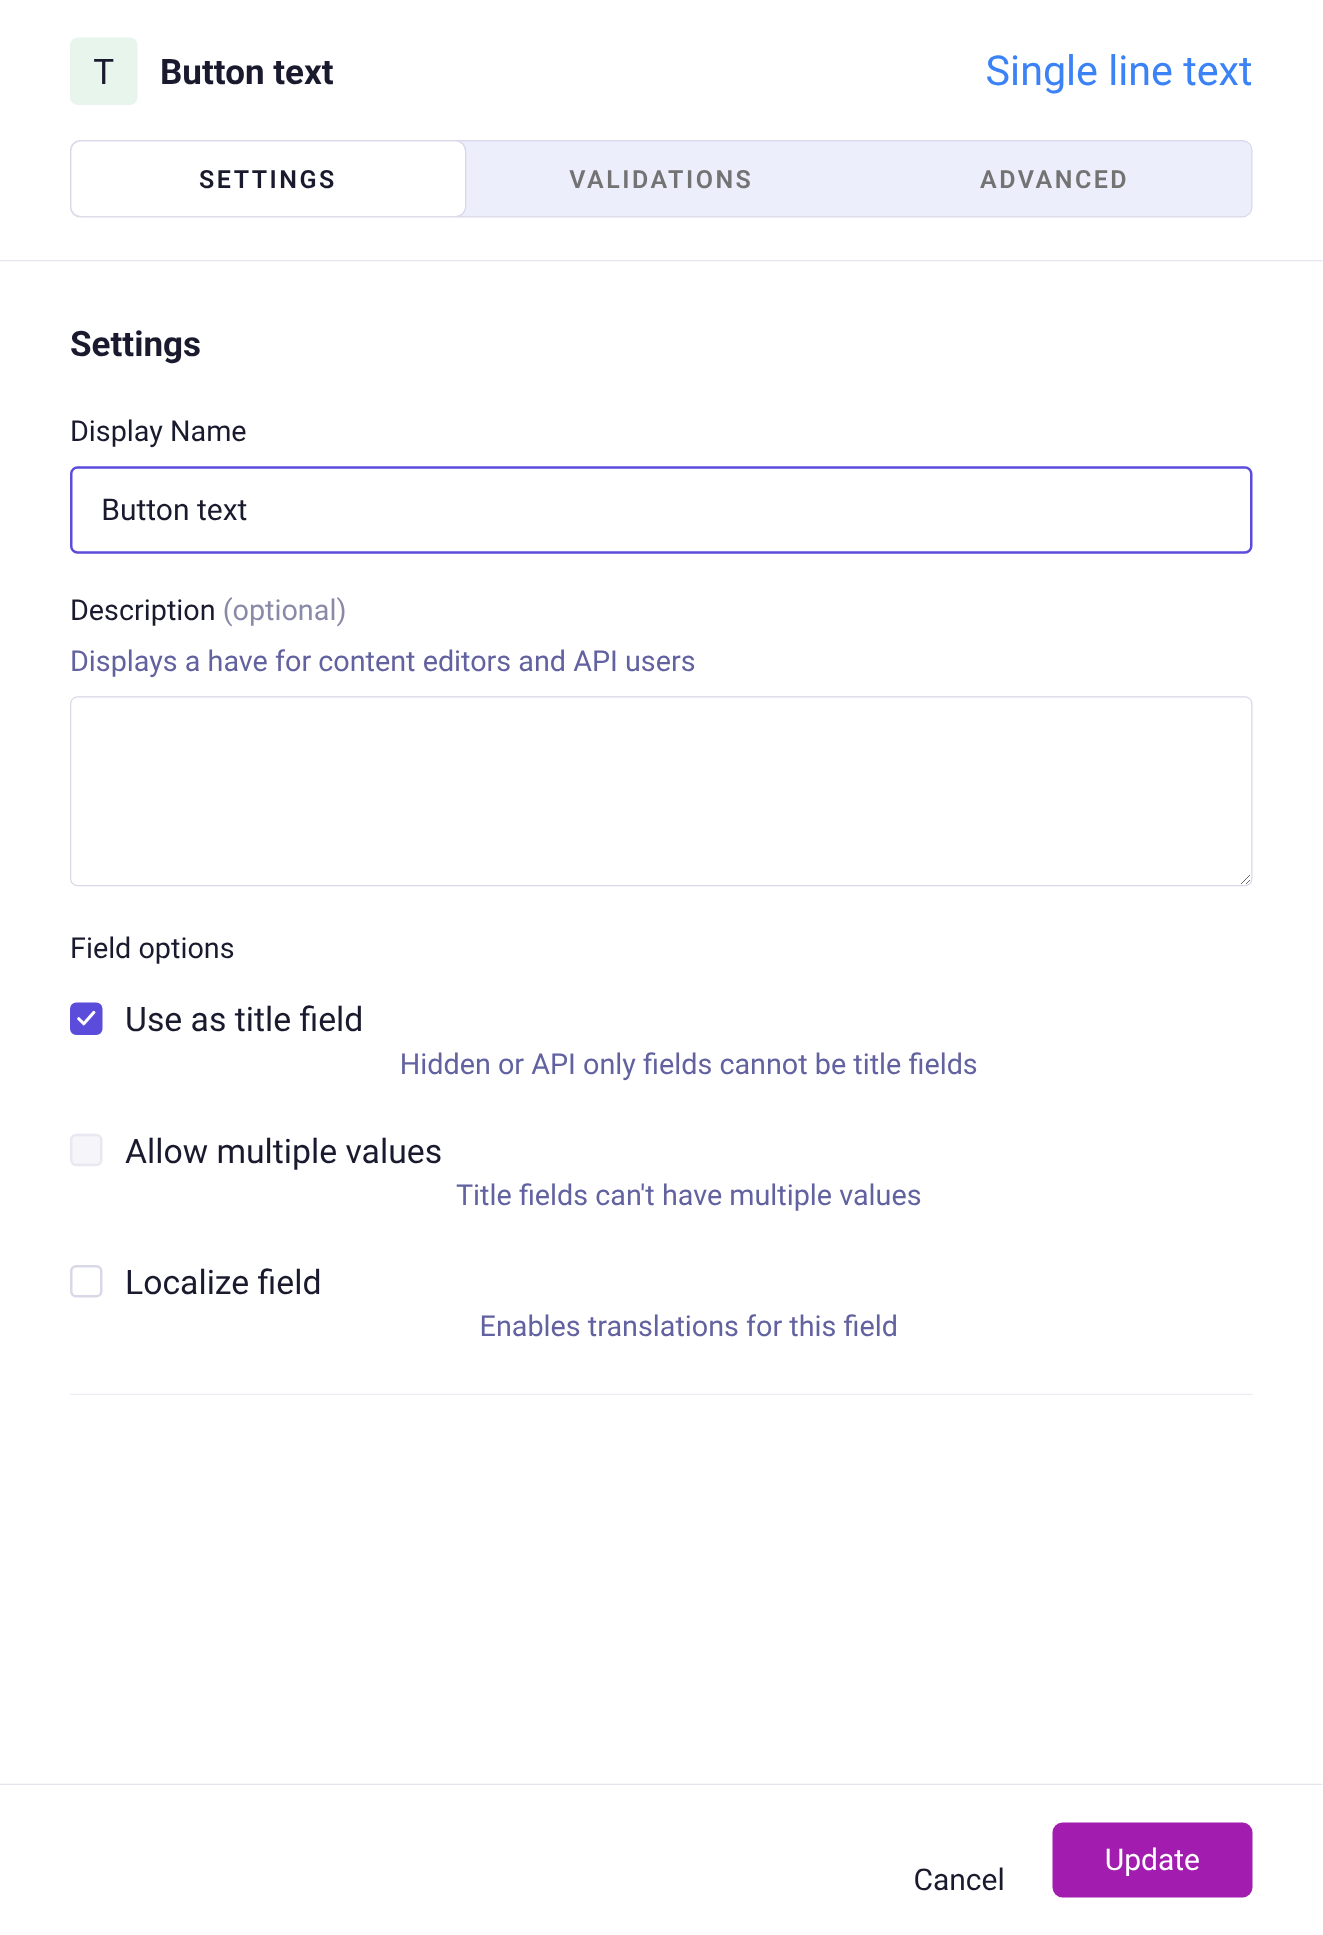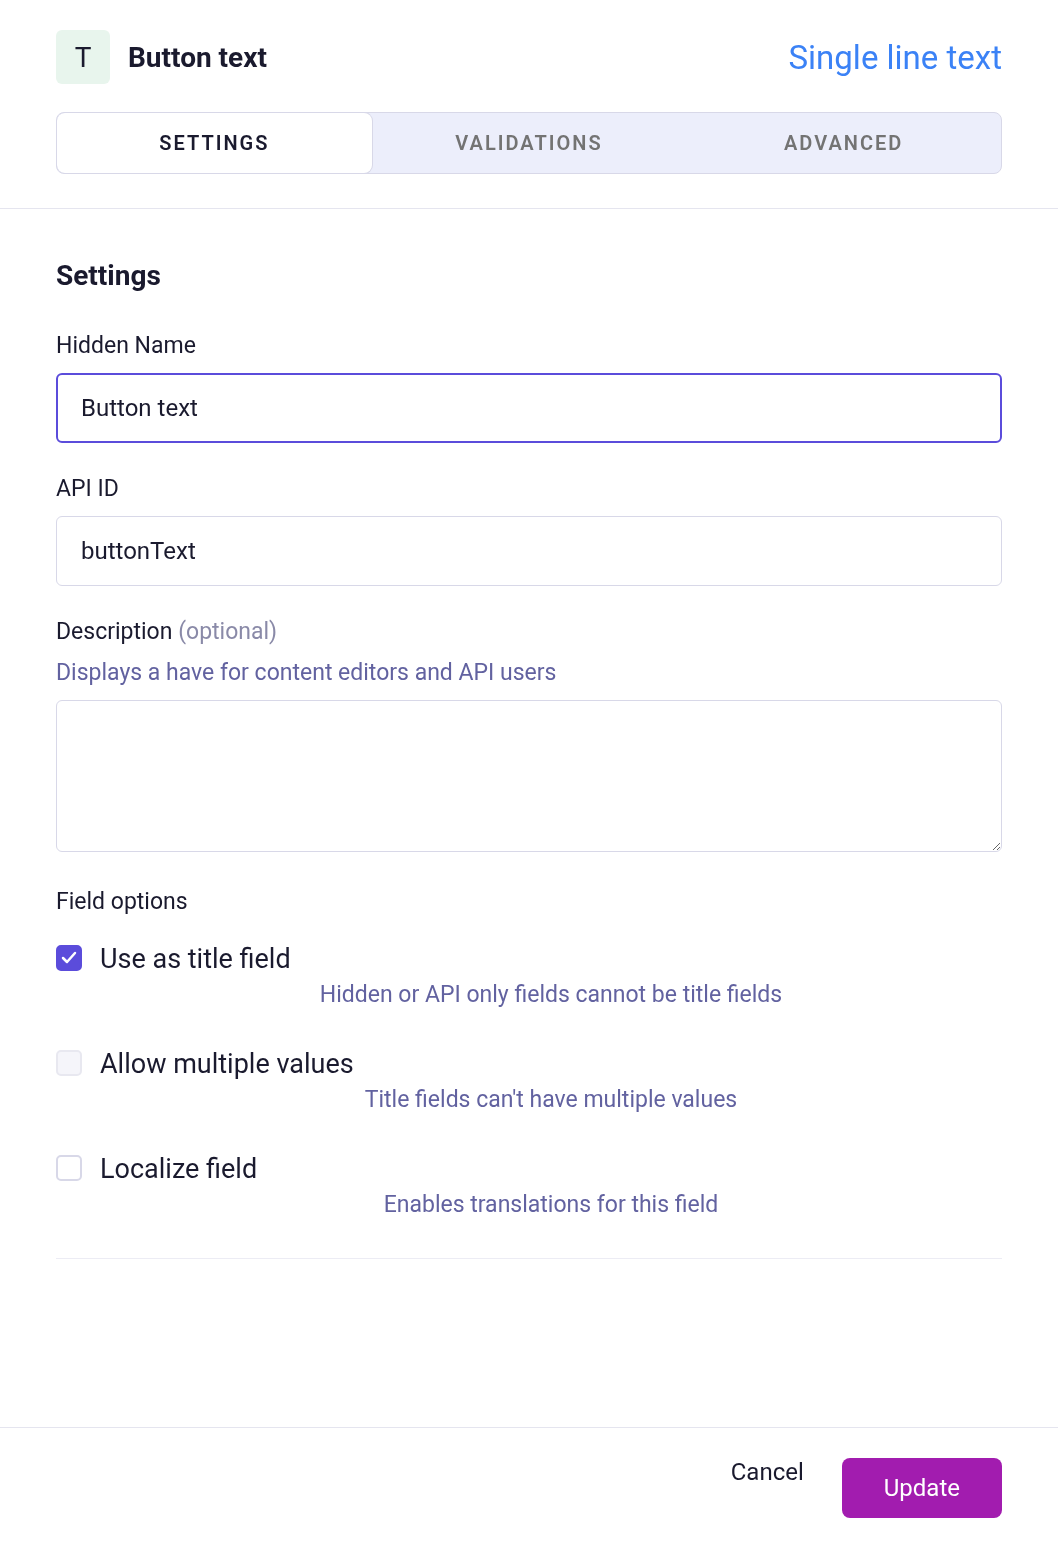--- a/index.html
+++ b/index.html
@@ -186,21 +186,21 @@
     }
     .footer {
       position: absolute;
       bottom: 0;
       left: 0;
       right: 0;
       border-top: 1px solid #e5e5ef;
       padding: 30px 56px;
       display: flex;
       justify-content: flex-end;
-      align-items: flex-start;
+      align-items: flex-end;
       gap: 38px;
       background: #fff;
     }
     .btn {
       font-size: 24px;
       font-family: inherit;
       cursor: pointer;
       border: none;
       background: none;
     }
@@ -232,28 +232,24 @@
   <button class="tab">VALIDATIONS</button>
   <button class="tab">ADVANCED</button>
 </div>
 
 <div class="divider"></div>
 
 <div class="content">
   <div class="section-title">Settings</div>
 
   <div class="form-group">
-    <label class="form-label">Hidden Name</label>
+    <label class="form-label">Display Name</label>
     <input type="text" class="text-input focused" value="Button text" style="">
   </div>
 
-  <div class="form-group">
-    <label class="form-label">API ID</label>
-    <input type="text" class="text-input" value="buttonText" style="">
-  </div>
 
   <div class="form-group">
     <label class="form-label">
       <span>Description</span>
       <span class="optional">(optional)</span>
     </label>
     <div class="form-hint">Displays a have for content editors and API users</div>
     <textarea class="text-input" style=""></textarea>
   </div>
 

